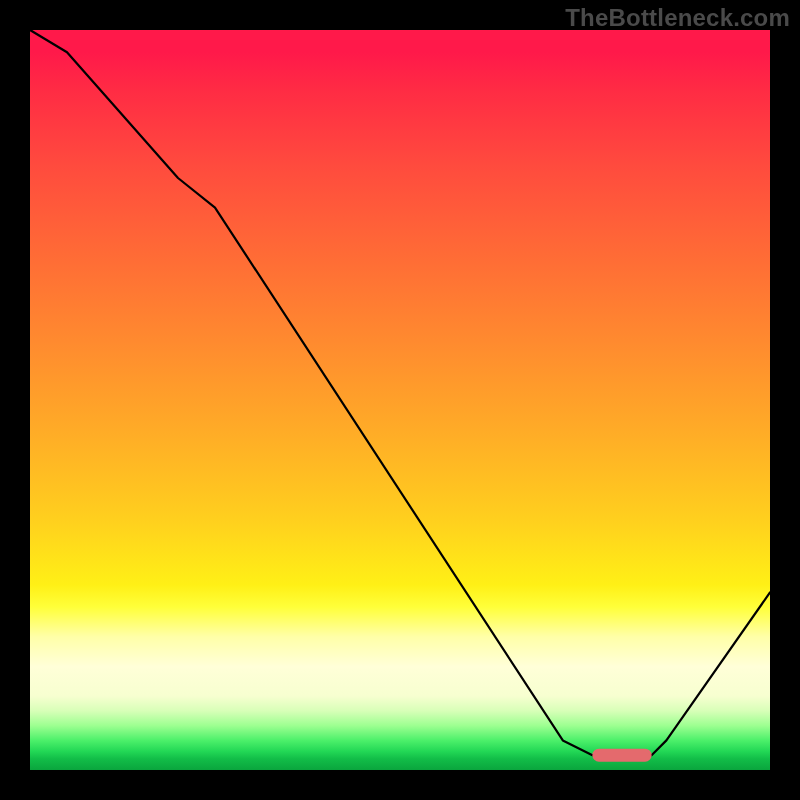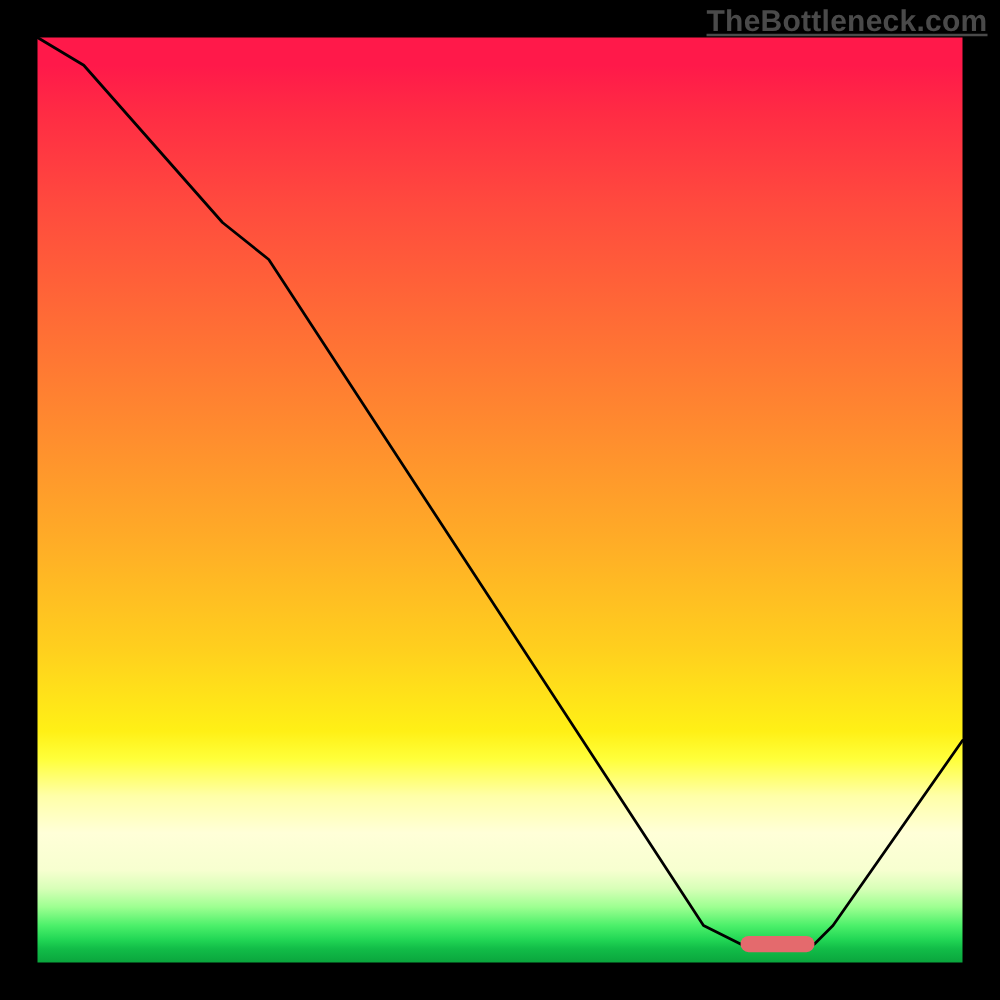--- a/index.html
+++ b/index.html
@@ -19,21 +19,20 @@
   }
   .watermark {
     position: absolute;
     top: 4px;
     right: 10px;
     color: #4a4a4a;
     font-size: 24px;
     font-weight: bold;
     letter-spacing: 0.2px;
     user-select: none;
-    text-decoration: underline;
   }
   
   .plot-area {
     position: absolute;
     left: 30px;
     top: 30px;
     width: 740px;
     height: 740px;
     
     background:

